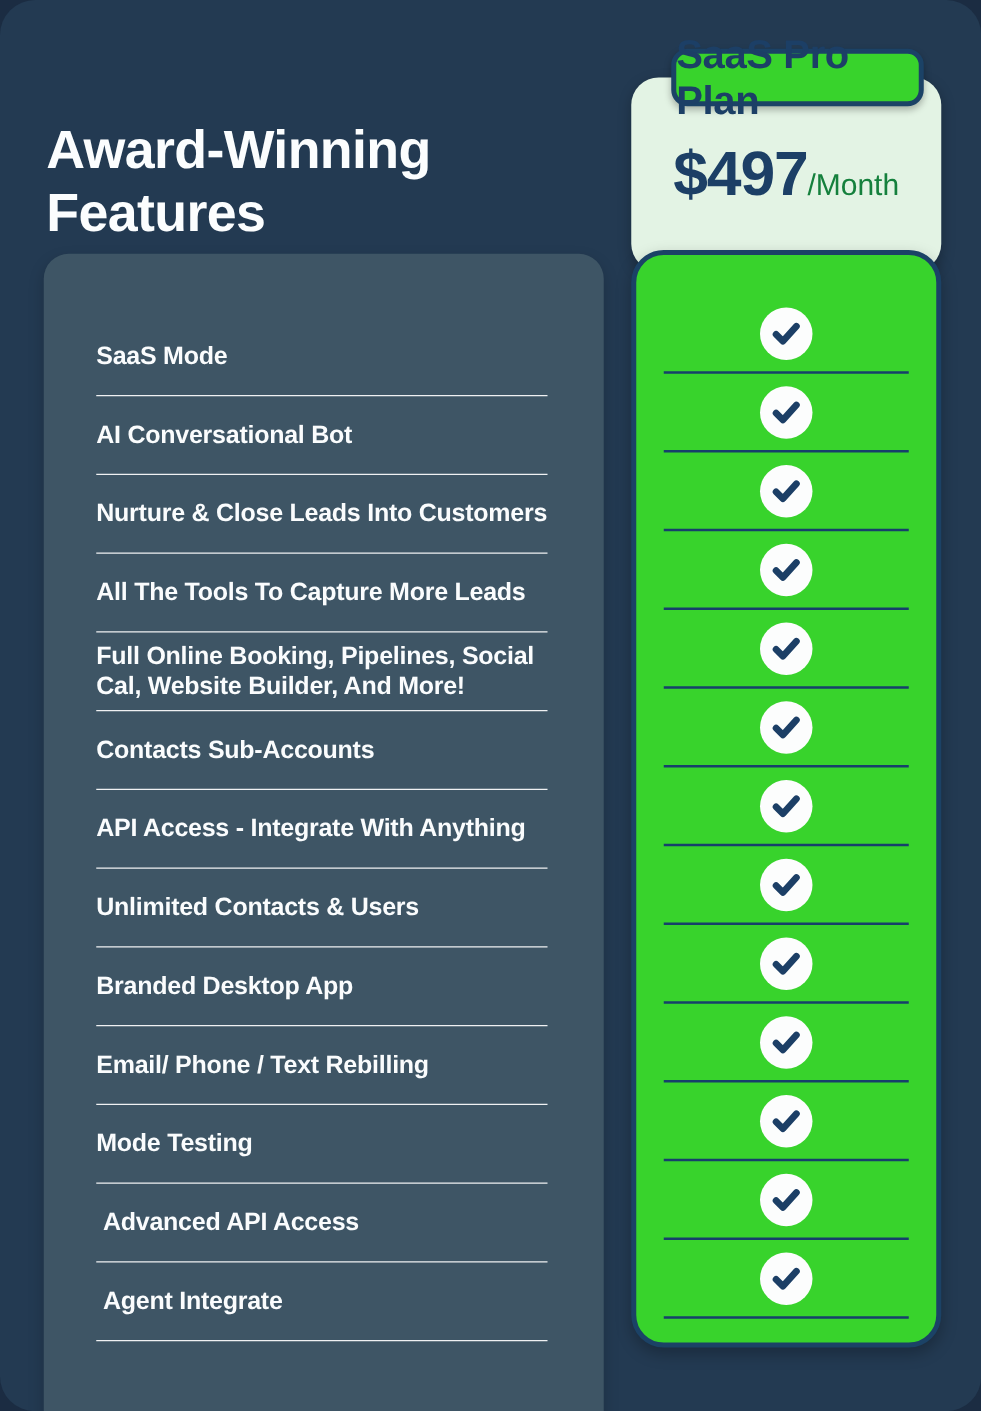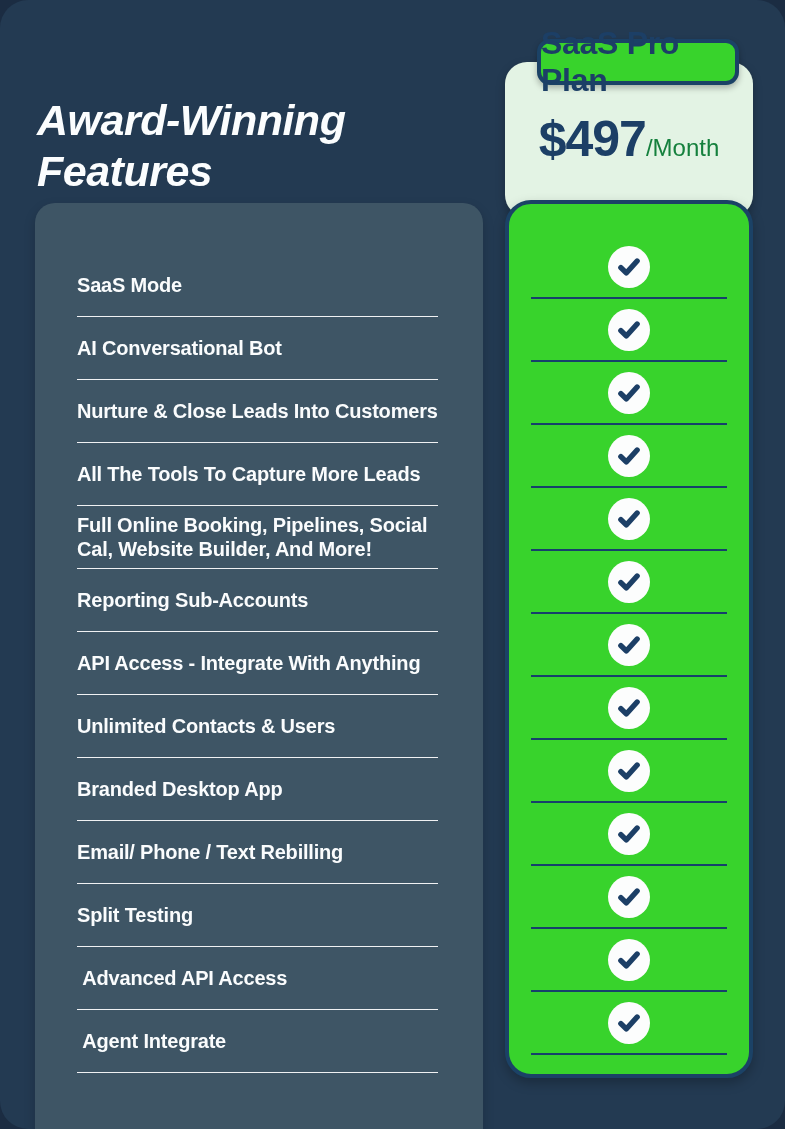--- a/index.html
+++ b/index.html
@@ -21,21 +21,20 @@
   
   .page-title {
     position: absolute;
     left: 37px; top: 66px;
     width: 340px;
     color: #FBFDFE;
     font-size: 43px;
     font-weight: bold;
     line-height: 51px;
     letter-spacing: -0.5px;
-    font-style: italic;
   }
   
   .features-panel {
     position: absolute;
     left: 35px; top: 203px;
     width: 448px; height: 1012px;
     background: #3E5565;
     border-radius: 20px;
     box-shadow: 0 5px 12px rgba(0,0,0,0.18);
     padding-top: 51px;
@@ -154,36 +153,36 @@
     <div class="f-row">
         <span class="f-label">Nurture &amp; Close Leads Into Customers</span>
       </div>
     <div class="f-row">
         <span class="f-label">All The Tools To Capture More Leads</span>
       </div>
     <div class="f-row">
         <span class="f-label">Full Online Booking, Pipelines, Social Cal, Website Builder, And More!</span>
       </div>
     <div class="f-row">
-        <span class="f-label">Reporting Sub-Accounts</span>
+        <span class="f-label">Contacts Sub-Accounts</span>
       </div>
     <div class="f-row">
         <span class="f-label">API Access - Integrate With Anything</span>
       </div>
     <div class="f-row">
         <span class="f-label">Unlimited Contacts &amp; Users</span>
       </div>
     <div class="f-row">
         <span class="f-label">Branded Desktop App</span>
       </div>
     <div class="f-row">
         <span class="f-label">Email/ Phone / Text Rebilling</span>
       </div>
     <div class="f-row">
-        <span class="f-label">Split Testing</span>
+        <span class="f-label">Mode Testing</span>
       </div>
     <div class="f-row">
         <span class="f-label"> Advanced API Access</span>
       </div>
     <div class="f-row">
         <span class="f-label"> Agent Integrate</span>
       </div>
   </div>
 
   <div class="price-card">

